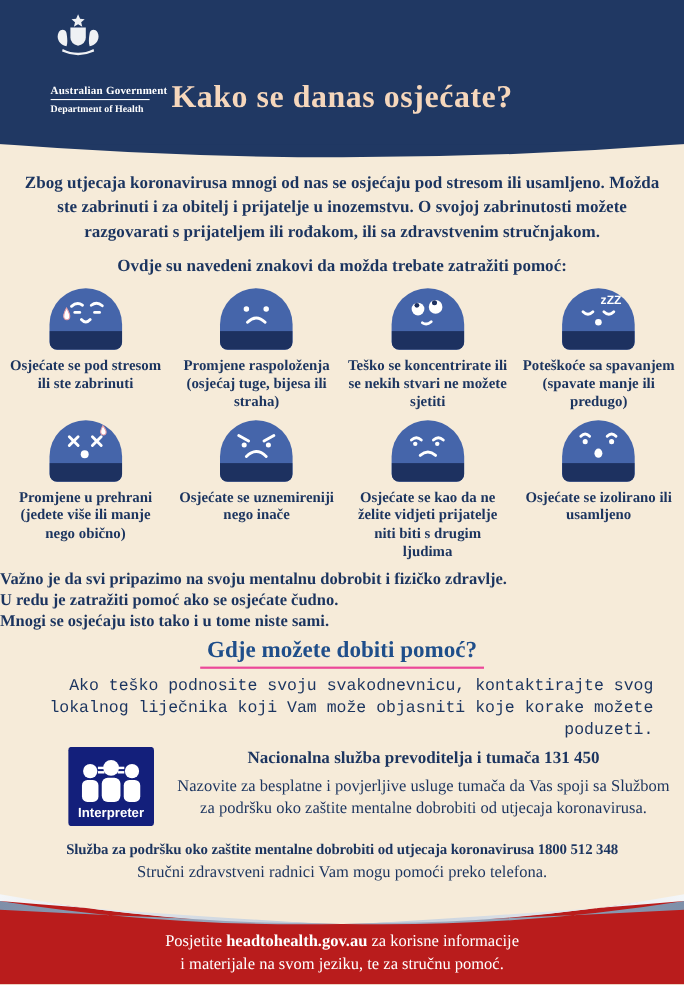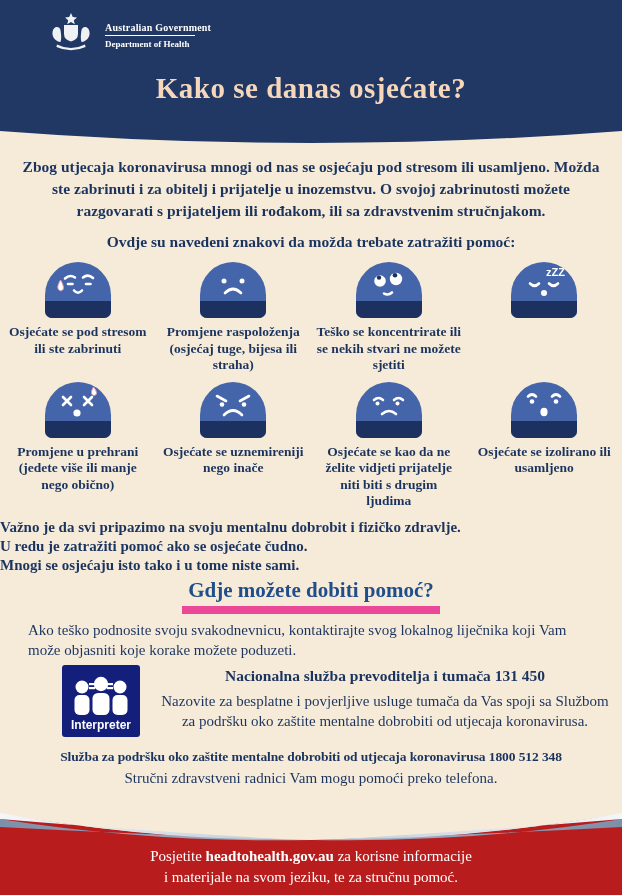--- a/index.html
+++ b/index.html
@@ -2,21 +2,21 @@
 <html lang="hr"><head>
 <meta charset="utf-8">
 <style>
   html,body{margin:0;padding:0;}
   body{width:622px;height:895px;background:#f6ebd9;font-family:"Liberation Serif","DejaVu Serif",serif;color:#1b345f;}
   .page{position:relative;width:622px;height:895px;overflow:hidden;background:#f6ebd9;}
 
   
   .header{position:relative;height:131px;background:#203863;}
   .header-curve{display:block;width:622px;height:14px;}
-  .gov-logo{position:absolute;left:46px;top:11px;display:flex;align-items:flex-start;gap:9px;}
+  .gov-logo{position:absolute;left:46px;top:11px;display:flex;align-items:flex-start;gap:9px;flex-direction:column;}
   .crest svg{display:block;}
   .gov-text{padding-top:11px;color:#ffffff;}
   .gov-line1{font-size:10px;font-weight:bold;letter-spacing:.2px;}
   .gov-divider{height:1px;background:#ffffff;margin:2px 0 3px 0;width:90px;}
   .gov-line2{font-size:9px;font-weight:bold;}
   .main-title{position:absolute;left:0;right:0;top:72px;text-align:center;color:#f6d7bc;font-size:29px;font-weight:bold;letter-spacing:.5px;}
 
   
   .intro{margin:11px auto 0;width:586px;text-align:center;font-weight:bold;font-size:15.5px;line-height:22px;}
   .signs-heading{margin-top:11px;text-align:center;font-weight:bold;font-size:15.5px;}
@@ -29,22 +29,22 @@
   .dome svg{position:absolute;inset:0;z-index:1;}
   .face-stroke{stroke:#ffffff;stroke-width:2.6;stroke-linecap:round;fill:none;}
   .face-fill{fill:#ffffff;}
   .tear{fill:#ffffff;stroke:#e8a0a8;stroke-width:1;}
   .zzz{fill:#ffffff;font-family:"Liberation Sans",sans-serif;font-weight:bold;font-size:11px;}
   .sign-label{margin-top:6px;font-weight:bold;font-size:13.5px;line-height:16.5px;}
 
   .wellbeing{margin-top:8px;text-align:left;font-weight:bold;font-size:15px;line-height:19px;}
 
   .help-heading-wrap{margin-top:3px;text-align:center;}
-  .help-heading{display:inline-block;color:#1f4e8a;font-size:21px;font-weight:bold;border-bottom:8px solid #ec4899;padding:0 6px 3px 6px;}
-  .help-paragraph{margin:6px auto 0;width:566px;text-align:left;font-size:15px;line-height:20px;}
+  .help-heading{display:inline-block;color:#1f4e8a;font-size:21px;font-weight:bold;border-bottom:2px solid #ec4899;padding:0 6px 3px 6px;}
+  .help-paragraph{margin:6px auto 0;width:566px;text-align:right;font-size:15px;line-height:20px;font-family:Liberation Mono, monospace;}
 
   .interp-row{display:flex;align-items:flex-start;margin:5px 0 0 62px;gap:14px;}
   .interp-logo{flex:0 0 auto;}
   .interp-right{width:462px;text-align:center;}
   .interp-title{font-weight:bold;font-size:15.5px;margin-top:2px;}
   .interp-desc{margin-top:6px;font-size:15px;line-height:20px;}
 
   .support-line{margin-top:8px;text-align:center;font-weight:bold;font-size:13.5px;white-space:nowrap;letter-spacing:-.1px;}
   .support-extra{margin-top:4px;text-align:center;font-size:15px;line-height:18.5px;}
 
@@ -125,20 +125,21 @@
     </div>
     <div class="sign-item">
       <div class="dome">
         <svg viewBox="0 0 66 56">
           <text class="zzz" x="35" y="14">zZZ</text>
           <path class="face-stroke" d="M19,21.5 q4.5,4.5 9,0"></path>
           <path class="face-stroke" d="M38,21.5 q4.5,4.5 9,0"></path>
           <circle class="face-fill" cx="33" cy="31" r="3"></circle>
         </svg>
       </div>
+      <div class="sign-label">Poteškoće sa spavanjem (spavate manje ili predugo)</div>
     </div>
   </div>
 
   <div class="sign-row second">
     <div class="sign-item">
       <div class="dome">
         <svg viewBox="0 0 66 56">
           <path class="face-stroke" d="M18,15 l8,8 M26,15 l-8,8"></path>
           <path class="face-stroke" d="M39,15 l8,8 M47,15 l-8,8"></path>
           <circle class="face-fill" cx="32" cy="31" r="3.6"></circle>

